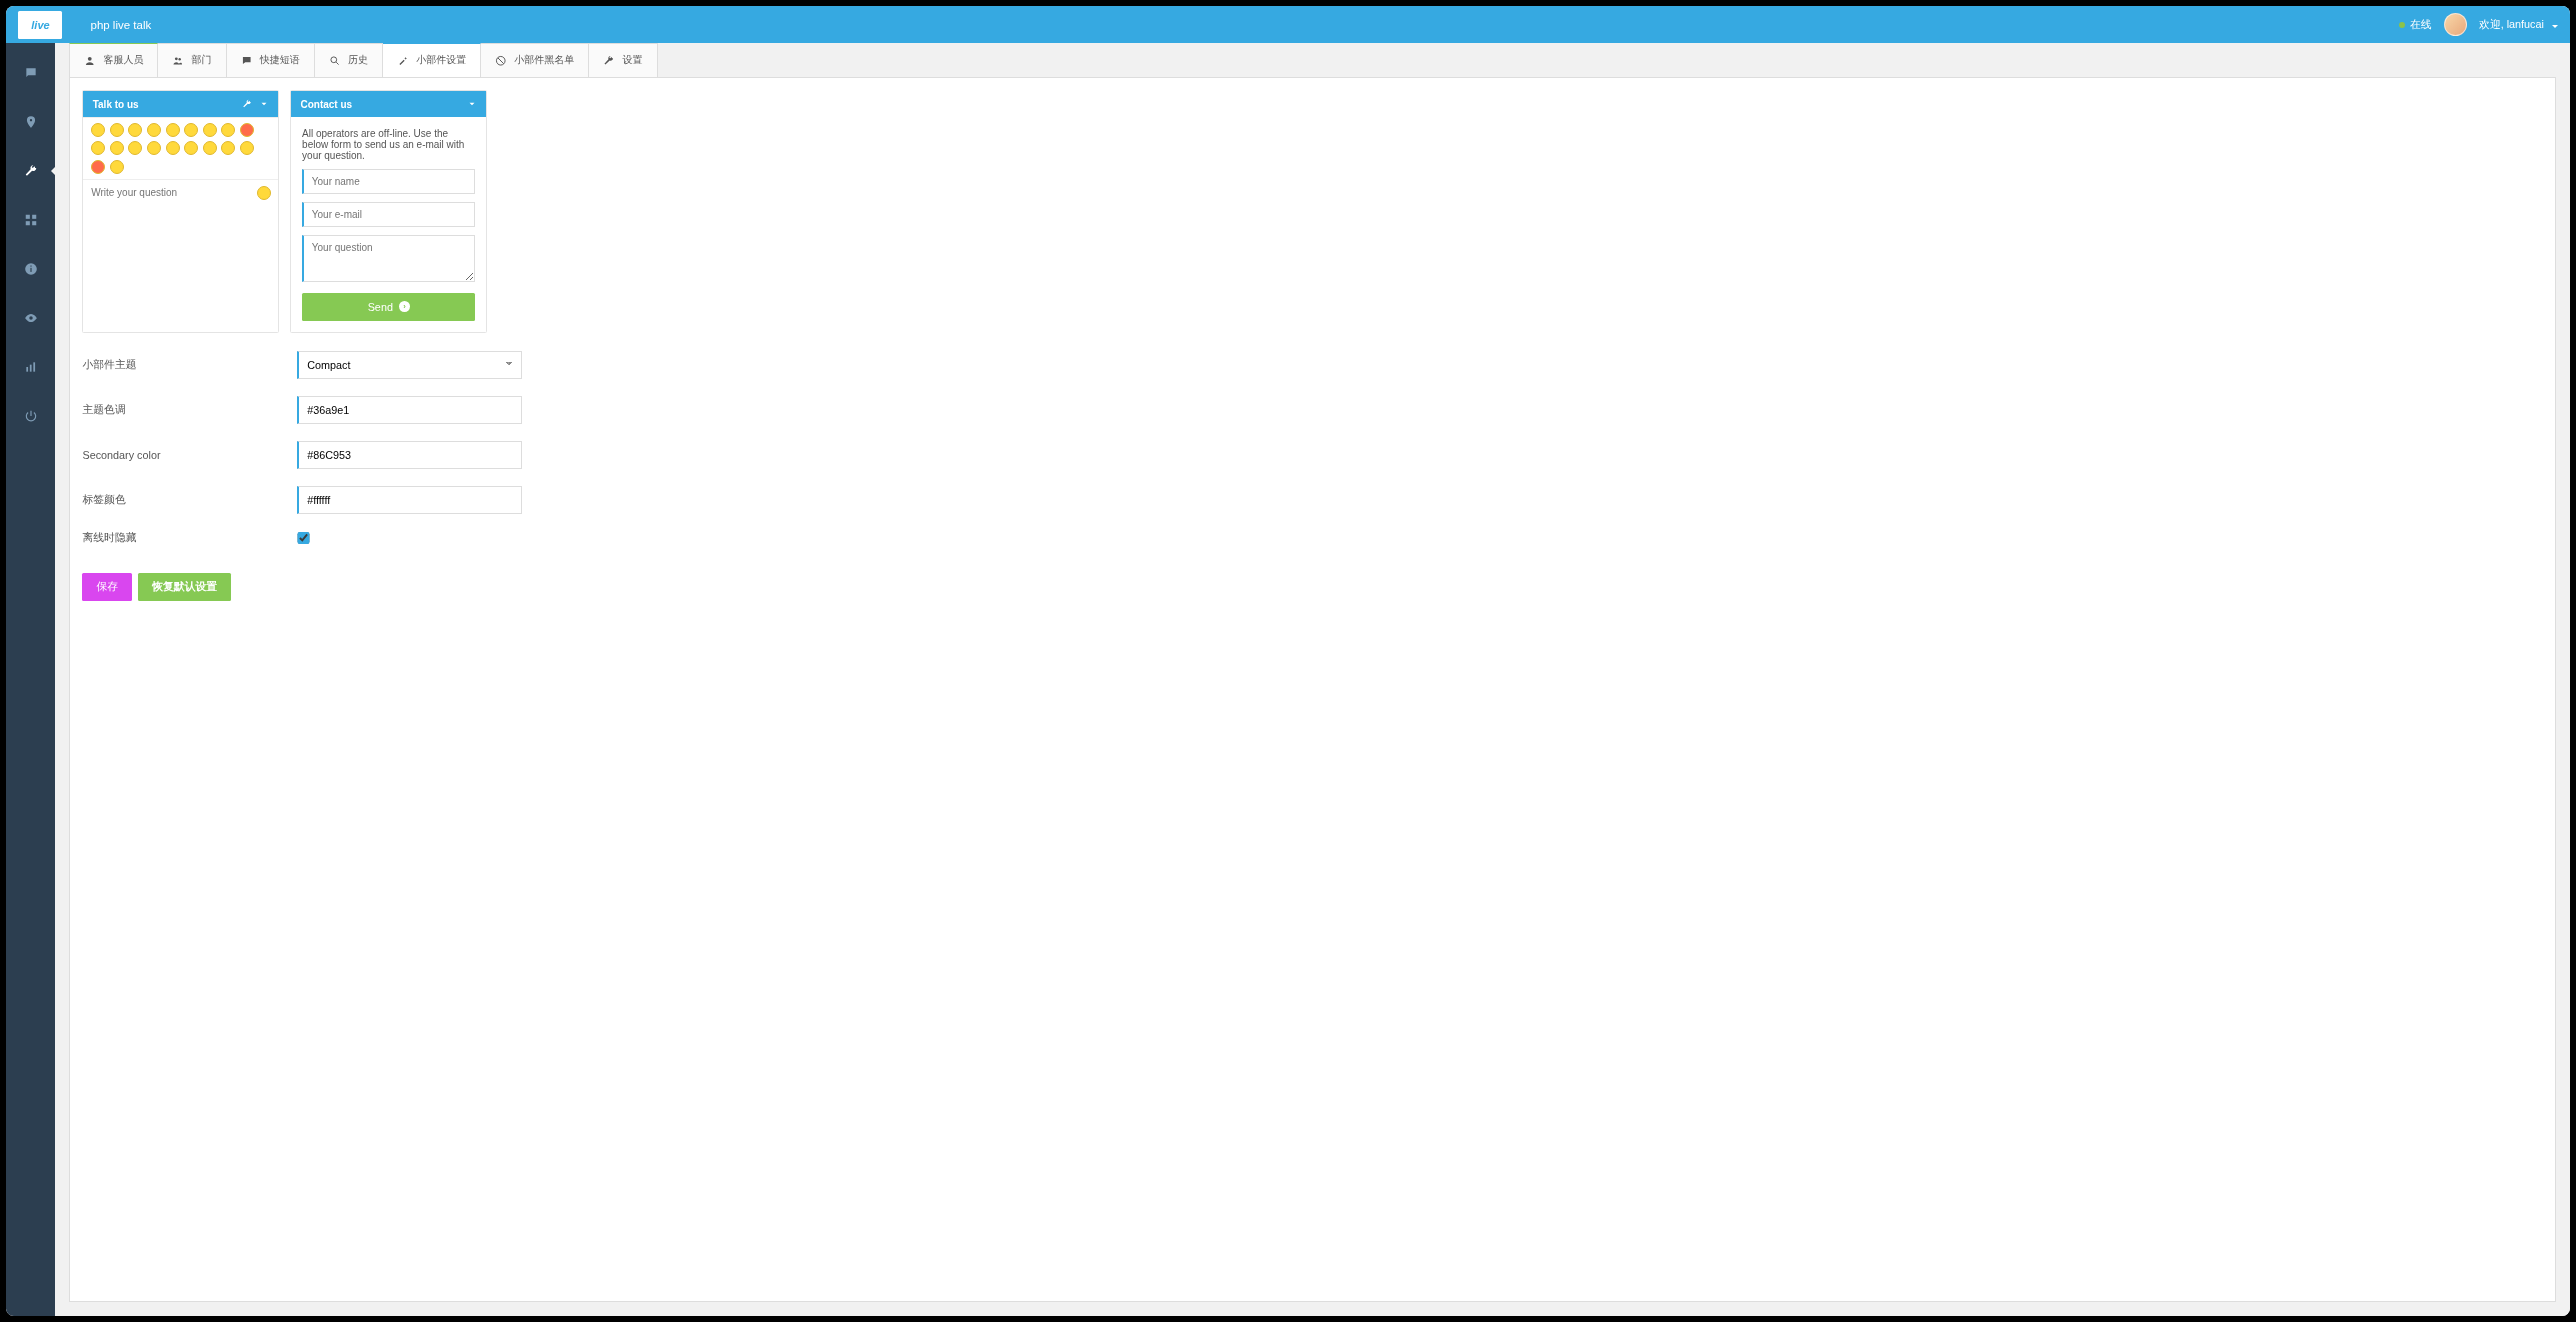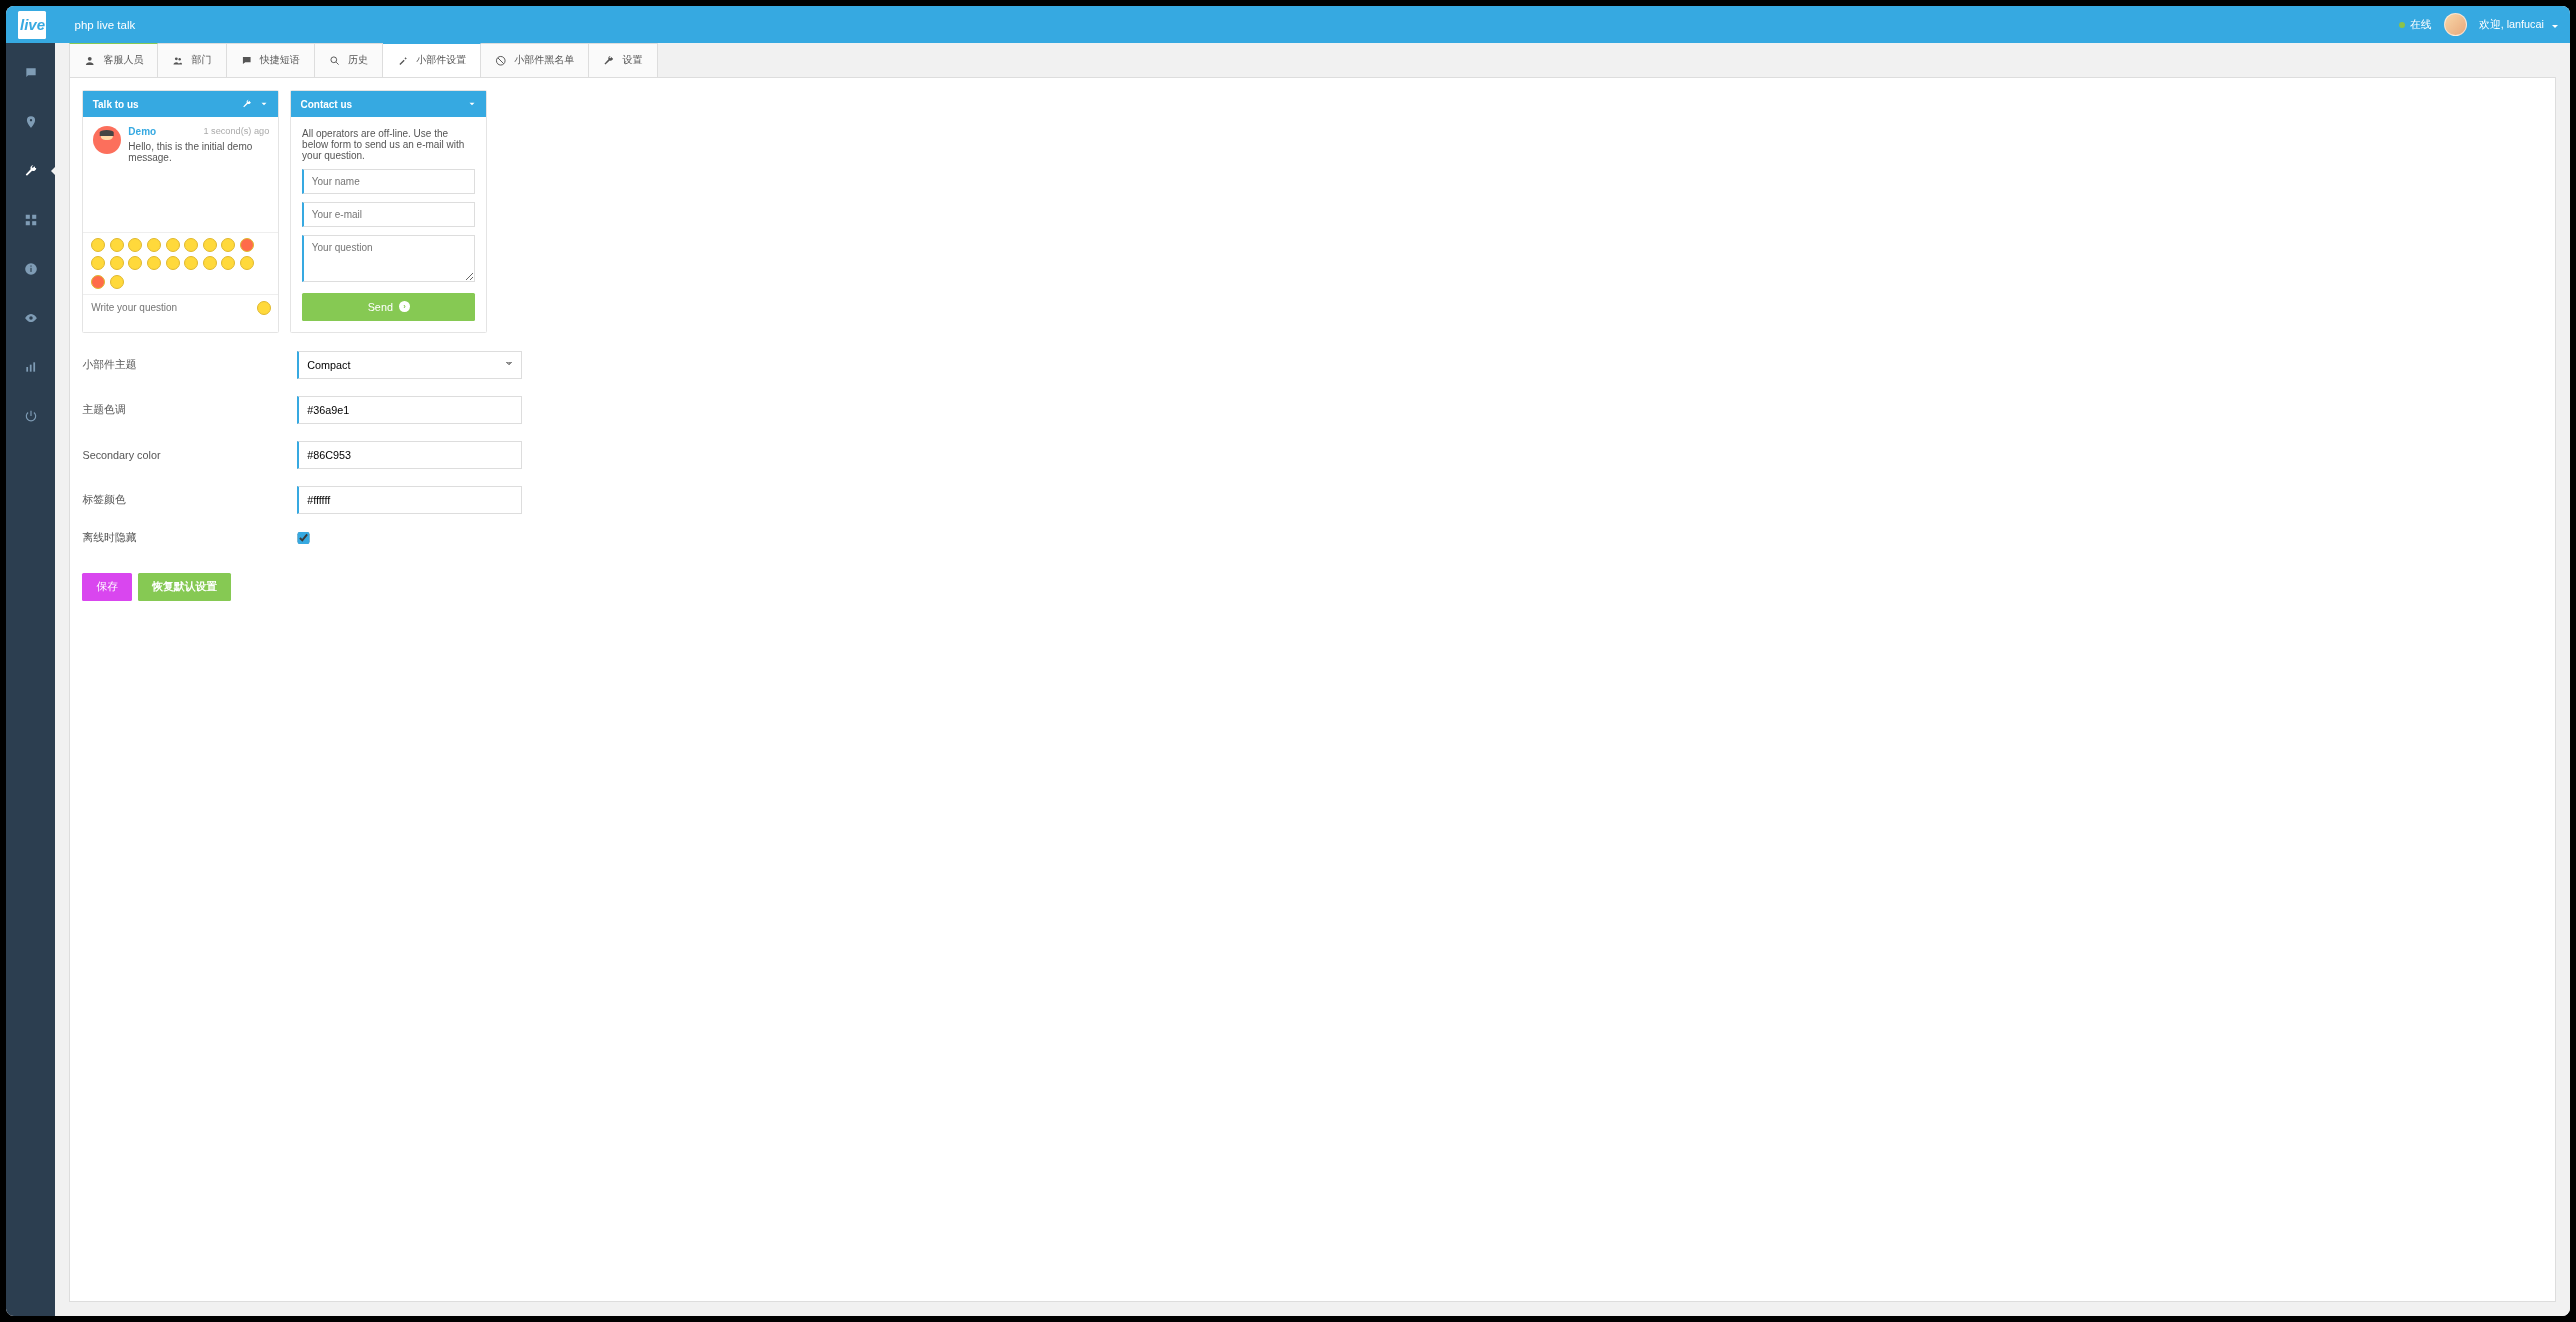--- a/index.html
+++ b/index.html
@@ -1,19 +1,19 @@
 <!DOCTYPE html>
 <html style="font-size:12.3px"><head>
 <meta charset="utf-8">
 <style>
 * { margin: 0; padding: 0; box-sizing: border-box; }
 body { font-family: -apple-system, BlinkMacSystemFont, "Segoe UI", Arial, sans-serif; font-size: 10.8px; color: #333; background: #000; }
 .app-frame { background: #fff; border-radius: 7.7px; overflow: hidden; margin: 6.2px; height: calc(100vh - 12.3px); display: flex; flex-direction: column; }
 .topbar { background: #36a9e1; color: #fff; height: 37px; display: flex; align-items: center; padding: 0 12.3px; }
-.logo { width: 28px; height: 28px; background: #fff; color: #36a9e1; font-style: italic; font-weight: bold; display: flex; align-items: center; justify-content: center; border-radius: 1.5px; margin-right: 28px; font-size: 15px; position: relative; }
+.logo { width: 44px; height: 28px; background: #fff; color: #36a9e1; font-style: italic; font-weight: bold; display: flex; align-items: center; justify-content: center; border-radius: 1.5px; margin-right: 28px; font-size: 11px; position: relative; }
 .logo::after { content:''; position:absolute; bottom:-3.8px; left:6.2px; border:3.8px solid transparent; border-top-color:#fff; }
 .topbar-title { font-size: 11.5px; flex: 1; }
 .topbar-right { display: flex; align-items: center; gap: 12.3px; }
 .status-dot { width: 6.2px; height: 6.2px; background: #8bc34a; border-radius: 50%; display: inline-block; margin-right: 4.6px; }
 .avatar { width: 23px; height: 23px; border-radius: 50%; background: linear-gradient(135deg,#f8d7a8,#e8a87c); border: 1.5px solid rgba(255,255,255,0.6); }
 .chev-down { display:inline-block; width:0; height:0; border-left:3.8px solid transparent; border-right:3.8px solid transparent; border-top:3.8px solid #fff; margin-left:4.6px; }
 .body-row { display: flex; flex: 1; overflow: hidden; }
 .sidebar { width: 49px; background: #2c3e50; display: flex; flex-direction: column; align-items: center; padding-top: 18.5px; gap: 26px; }
 .sidebar-item { width: 49px; height: 23px; display:flex; align-items:center; justify-content:center; color: #7f9cb5; cursor: pointer; position: relative; }
 .sidebar-item.active { color: #fff; }
@@ -190,29 +190,20 @@
             <div class="widget-head">
               <span>Talk to us</span>
               <span class="spacer"></span>
               <svg viewBox="0 0 24 24" fill="currentColor">
                   <path d="M21 7a5 5 0 01-7 4.6L5 20l-2-2 8.4-9A5 5 0 0116 2l-3 3 2 2 3-3c.6.9 1 2 1 3z"></path>
                 </svg>
               <svg viewBox="0 0 24 24" fill="currentColor">
                   <path d="M6 9l6 6 6-6z"></path>
                 </svg>
             </div>
-            <div class="chat-body">
-              <div class="chat-msg">
-                <div class="chat-avatar"></div>
-                <div style="flex:1">
-                  <div><span class="chat-name">Demo</span><span class="chat-time">1 second(s) ago</span></div>
-                  <div class="chat-text">Hello, this is the initial demo message.</div>
-                </div>
-              </div>
-            </div>
             <div class="emoji-row">
               <span class="emoji"></span>
                 <span class="emoji"></span>
                 <span class="emoji"></span>
                 <span class="emoji"></span>
                 <span class="emoji"></span>
                 <span class="emoji"></span>
                 <span class="emoji"></span>
                 <span class="emoji"></span>
                 <span class="emoji" style="background:#ff6b4a"></span>

